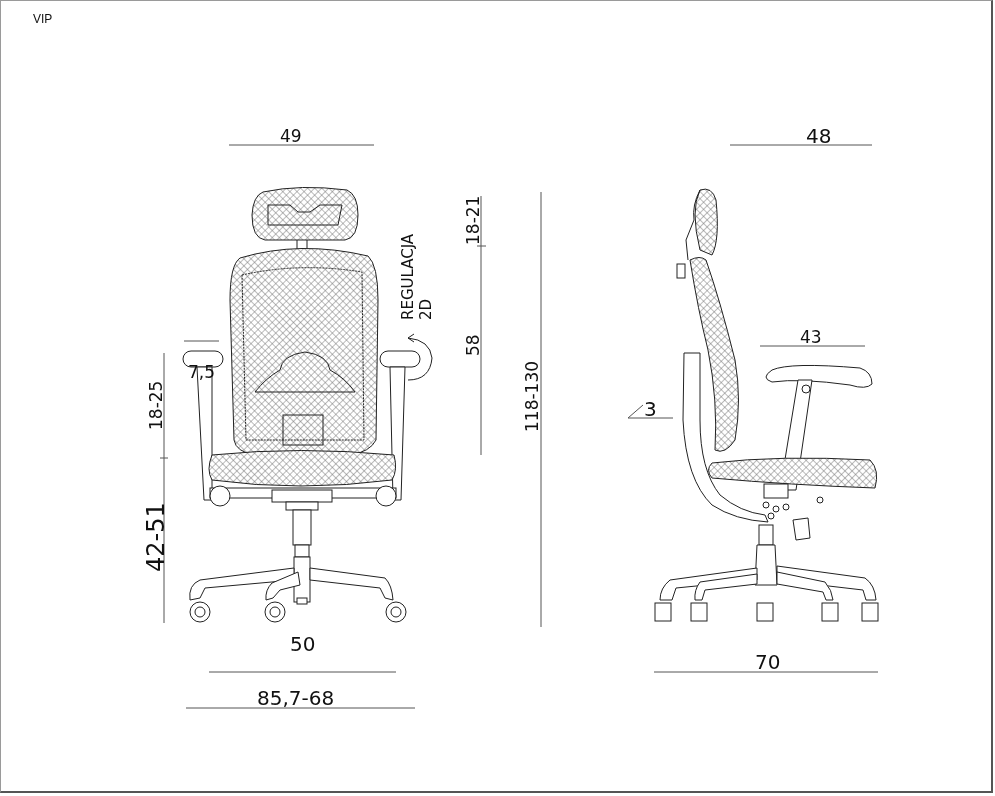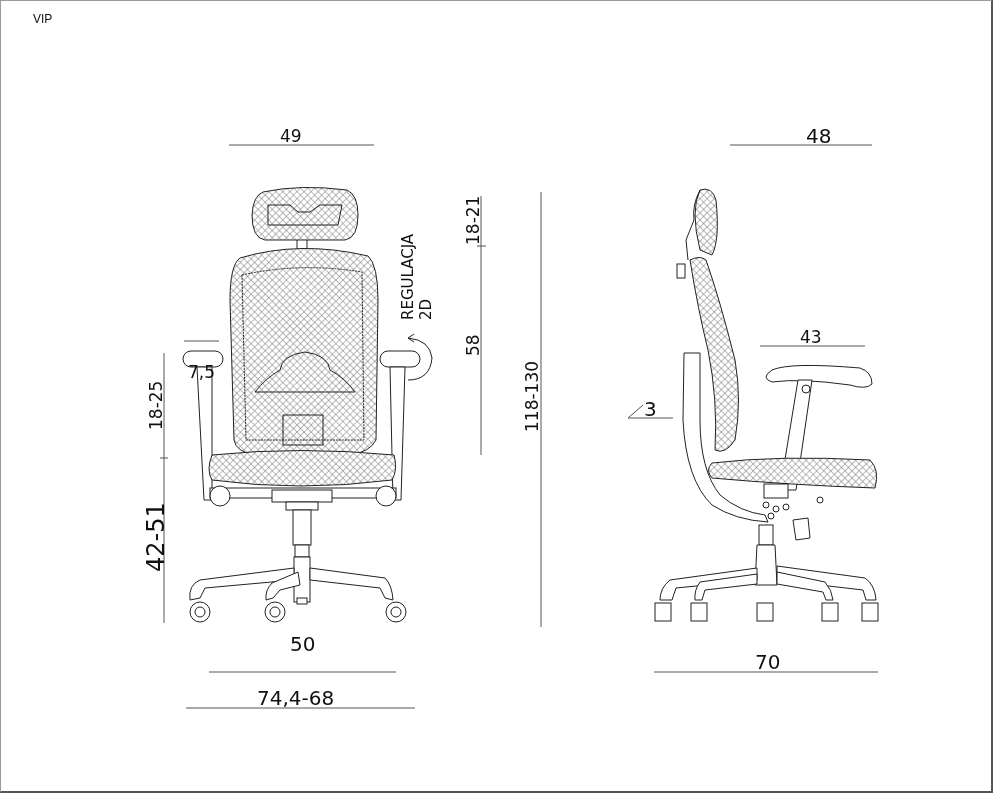--- a/index.html
+++ b/index.html
@@ -122,21 +122,21 @@
     <rect x="822" y="603" width="16" height="18" fill="#fff"></rect>
     <rect x="862" y="603" width="16" height="18" fill="#fff"></rect>
   </g>
 </svg>
 
 <div class="label dim" style="left:280px;top:128px;">49</div>
 <div class="label dim" style="left:188px;top:324px;margin-top:40px;">7,5</div>
 <div class="label dim vert" style="left:148px;top:430px;">18-25</div>
 <div class="label dim-lg vert" style="left:144px;top:572px;font-size:24px;">42-51</div>
 <div class="label dim-lg" style="left:290px;top:634px;text-align:center;">50</div>
-<div class="label dim-lg" style="left:257px;top:688px;">74,4-68</div>
+<div class="label dim-lg" style="left:257px;top:688px;">85,7-68</div>
 <div class="label dim vert" style="left:401px;top:320px;font-size:15px;">REGULACJA</div>
 <div class="label dim vert" style="left:419px;top:320px;font-size:15px;">2D</div>
 <div class="label dim vert" style="left:465px;top:245px;">18-21</div>
 <div class="label dim vert" style="left:465px;top:356px;">58</div>
 <div class="label dim vert" style="left:524px;top:432px;">118-130</div>
 
 <div class="label dim-lg" style="left:806px;top:126px;">48</div>
 <div class="label dim" style="left:800px;top:329px;">43</div>
 <div class="label dim-lg" style="left:644px;top:399px;">3</div>
 <div class="label dim-lg" style="left:755px;top:652px;">70</div>

